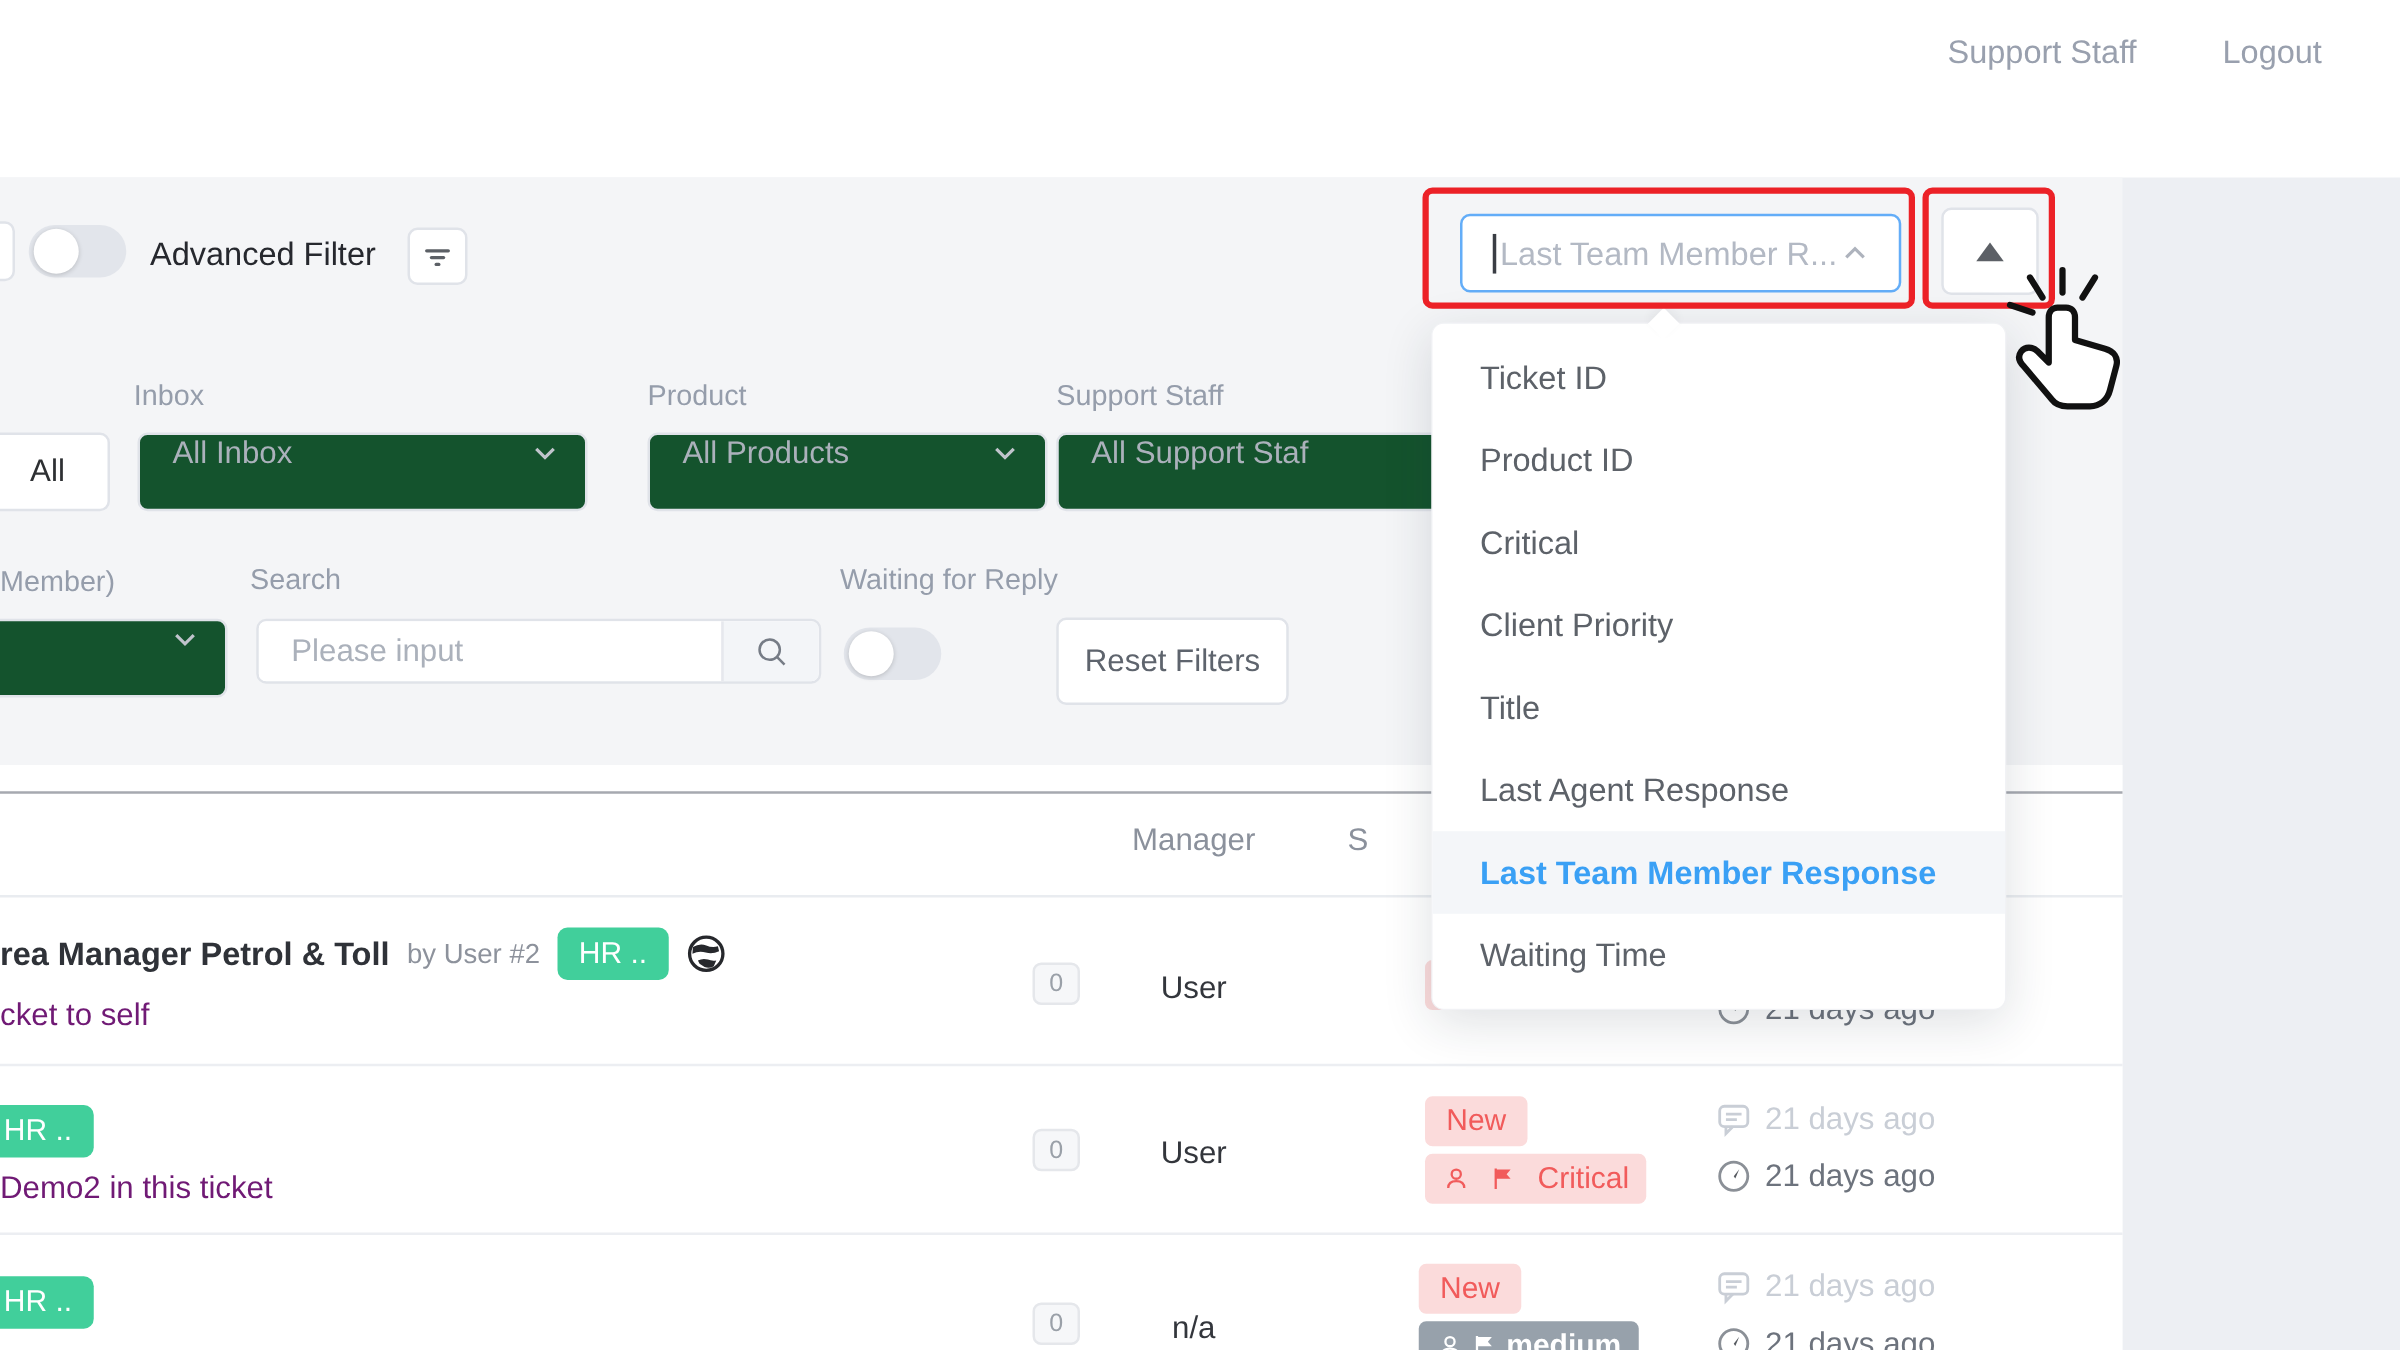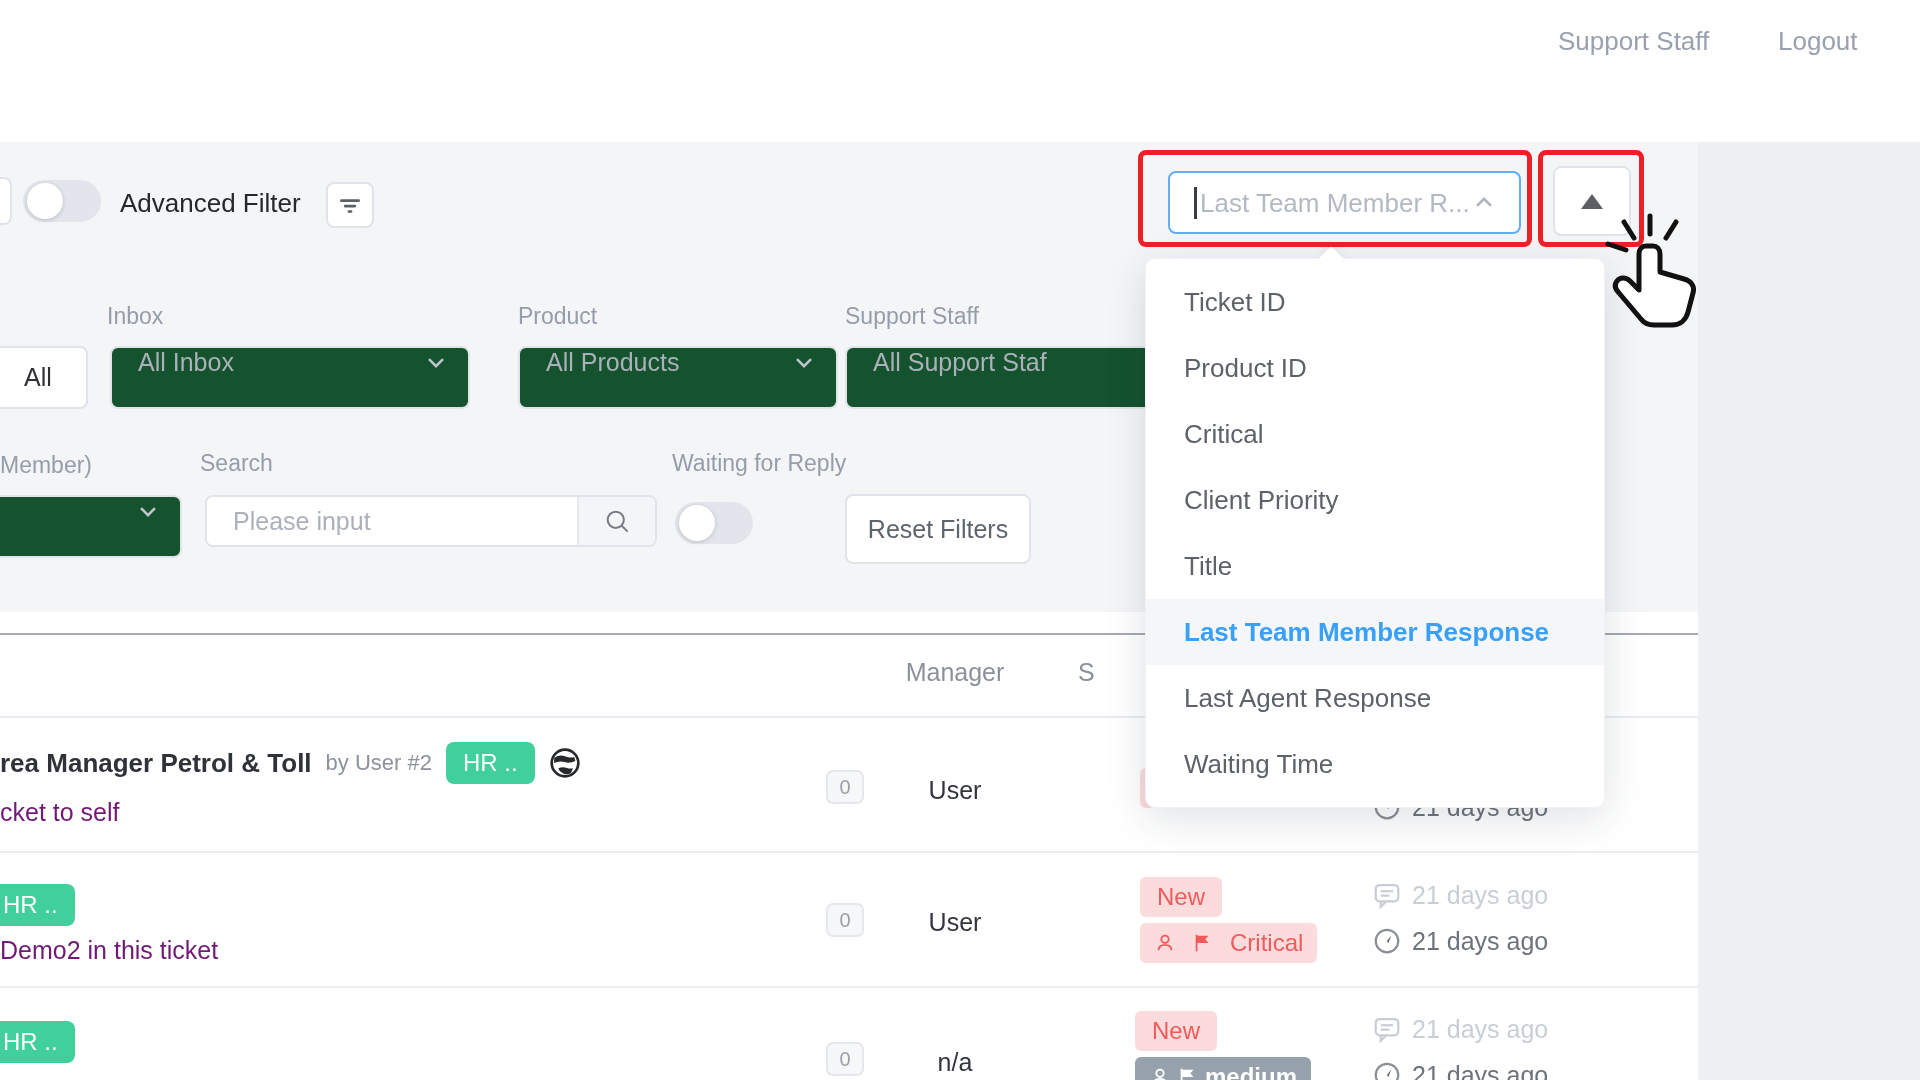--- a/index.html
+++ b/index.html
@@ -261,16 +261,16 @@
   </div>
 </div>
 
 <div class="abs notch" style="left:1322px;top:250px"></div>
 <div class="abs menu" style="left:1145px;top:258px;width:460px">
   <div class="mi">Ticket ID</div>
   <div class="mi">Product ID</div>
   <div class="mi">Critical</div>
   <div class="mi">Client Priority</div>
   <div class="mi">Title</div>
+  <div class="mi">Last Agent Response</div>
   <div class="mi selected">Last Team Member Response</div>
-  <div class="mi">Last Agent Response</div>
   <div class="mi">Waiting Time</div>
 </div>
 
 </body></html>

